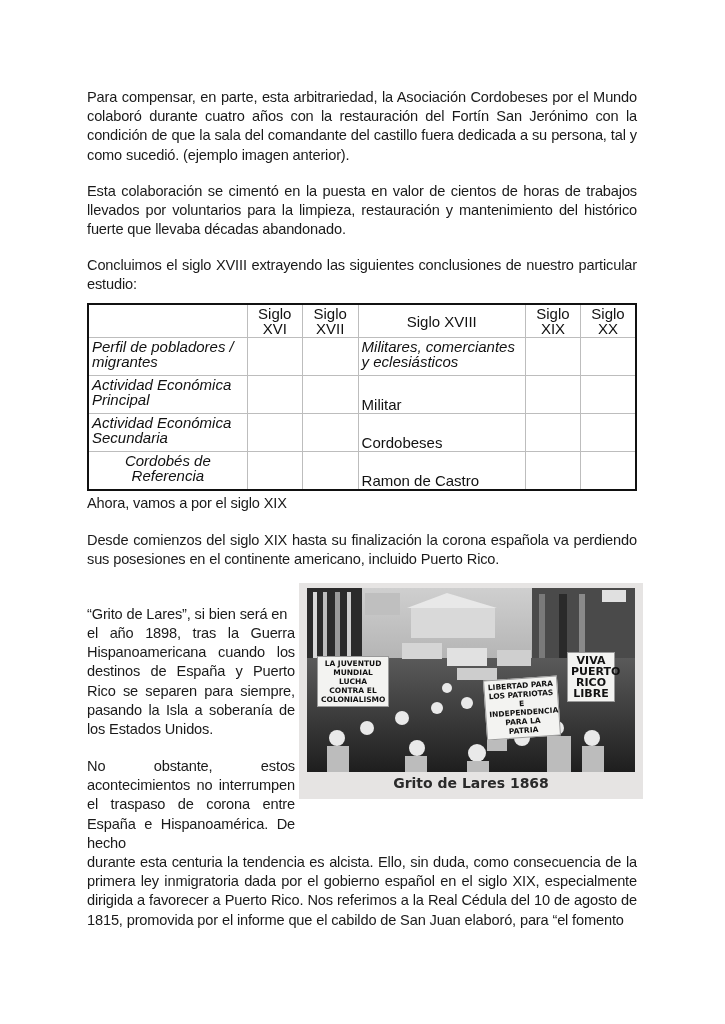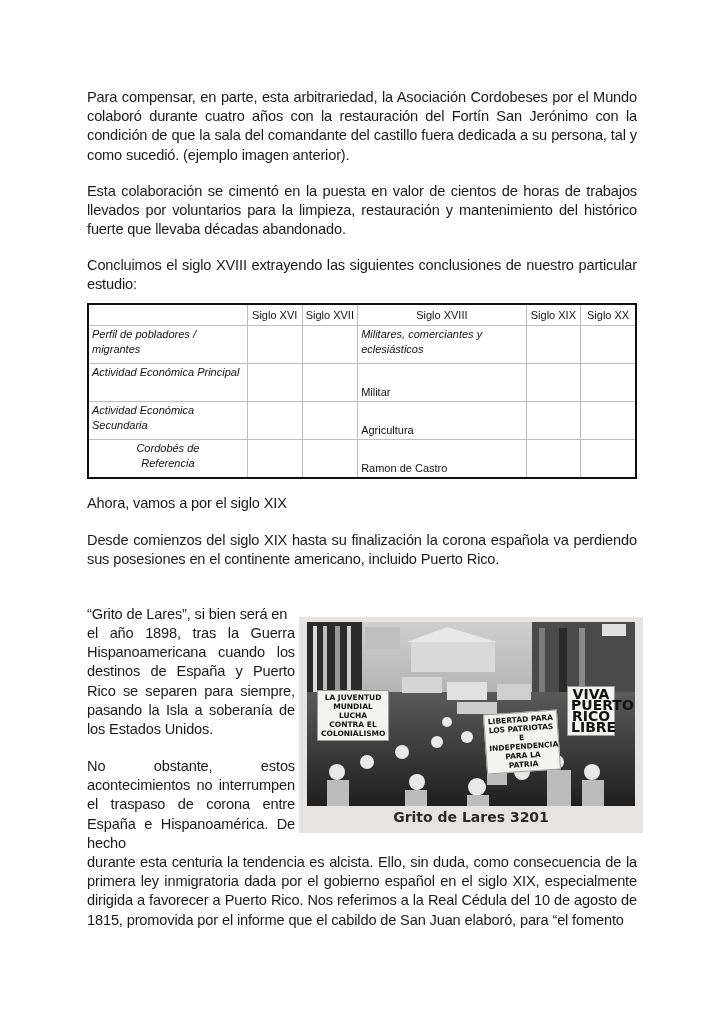--- a/index.html
+++ b/index.html
@@ -4,34 +4,34 @@
 <style>
   html, body { margin: 0; padding: 0; background: #ffffff; }
   body { width: 725px; height: 1024px; position: relative; overflow: hidden;
          font-family: "Liberation Sans", sans-serif; color: #1a1a1a; }
   .page { position: absolute; left: 0; top: 0; width: 592px; height: 1024px; background: #fff; }
   .p { position: absolute; left: 87px; width: 550px; font-size: 14.6px; line-height: 19.2px;
        text-align: justify; margin: 0; letter-spacing: -0.15px; }
   .p.narrow { width: 208px; }
   
   .tbl { position: absolute; left: 87px; top: 303px; width: 550px; border-collapse: collapse;
-         border: 2px solid #111; font-family: "Liberation Sans", sans-serif; font-size: 11px; color:#111; }
+         border: 2px solid #111; font-family: "Liberation Sans", sans-serif; font-size: 15px; color:#111; }
   .tbl td { border: 1px solid #bdbdbd; vertical-align: bottom; padding: 1px 3px; line-height: 15px; }
   .tbl tr.head td { height: 18px; text-align: center; vertical-align: middle; }
   .tbl tr.row td { height: 35px; }
   .tbl td.c0 { width: 127px; text-align: left; }
   .tbl td.c1 { width: 51px; }
   .tbl td.c2 { width: 52px; }
   .tbl td.c3 { width: 175px; text-align: left; }
   .tbl td.c4 { width: 51px; }
   .tbl td.c5 { width: 51px; }
   .tbl td.center { text-align: center; }
   .tbl td.top { vertical-align: top; font-style: italic; }
   
-  .fig { position: absolute; left: 299px; top: 617px; width: 344px; height: 216px; background: #e6e4e3; }
+  .fig { position: absolute; left: 299px; top: 583px; width: 344px; height: 216px; background: #e6e4e3; }
   .photo { position: absolute; left: 8px; top: 5px; width: 328px; height: 184px; overflow: hidden; background: #3a3a3a; }
   .caption { position: absolute; left: 0; top: 192px; width: 344px; text-align: center;
              font-family: "DejaVu Sans", sans-serif; font-weight: bold; font-size: 14px; color: #2a2a2a; }
   .sign { position: absolute; background: #f3f3f1; color: #111; font-family: "DejaVu Sans", sans-serif;
           font-weight: bold; font-size: 7.5px; line-height: 9px; text-align: center; padding: 2px 3px;
           border: 1px solid #999; }
 </style>
 </head>
 <body>
 
@@ -64,21 +64,21 @@
       <td class="c1"></td>
       <td class="c2"></td>
       <td class="c3">Militar</td>
       <td class="c4"></td>
       <td class="c5"></td>
     </tr>
     <tr class="row">
       <td class="c0 top">Actividad Económica Secundaria</td>
       <td class="c1"></td>
       <td class="c2"></td>
-      <td class="c3">Agricultura</td>
+      <td class="c3">Cordobeses</td>
       <td class="c4"></td>
       <td class="c5"></td>
     </tr>
     <tr class="row">
       <td class="c0 top center" style="padding-left:20px;padding-right:20px;margin-left:15px;">Cordobés de Referencia</td>
       <td class="c1"></td>
       <td class="c2"></td>
       <td class="c3">Ramon de Castro</td>
       <td class="c4"></td>
       <td class="c5"></td>
@@ -148,18 +148,18 @@
             <rect x="180" y="133" width="20" height="30"></rect>
         </g>
 
         <rect x="95" y="55" width="40" height="16" fill="#d5d5d5"></rect>
         <rect x="140" y="60" width="40" height="18" fill="#e1e1e1"></rect>
         <rect x="190" y="62" width="34" height="16" fill="#cfcfcf"></rect>
         <rect x="150" y="80" width="40" height="12" fill="#cdcdcd"></rect>
       </svg>
       <div class="sign" style="left:10px; top:68px; width:64px;">LA JUVENTUD MUNDIAL LUCHA CONTRA EL COLONIALISMO</div>
       <div class="sign" style="left:178px; top:90px; width:66px; transform:rotate(-4deg);">LIBERTAD PARA LOS PATRIOTAS E INDEPENDENCIA PARA LA PATRIA</div>
-      <div class="sign" style="left:260px; top:64px; width:40px; font-size:14px; line-height:11px;">VIVA PUERTO RICO LIBRE</div>
+      <div class="sign" style="left:260px; top:64px; width:40px; font-size:11px; line-height:11px;">VIVA PUERTO RICO LIBRE</div>
     </div>
-    <div class="caption">Grito de Lares 3201</div>
+    <div class="caption">Grito de Lares 1868</div>
   </div>
 
 </div>
 
 </body></html>

